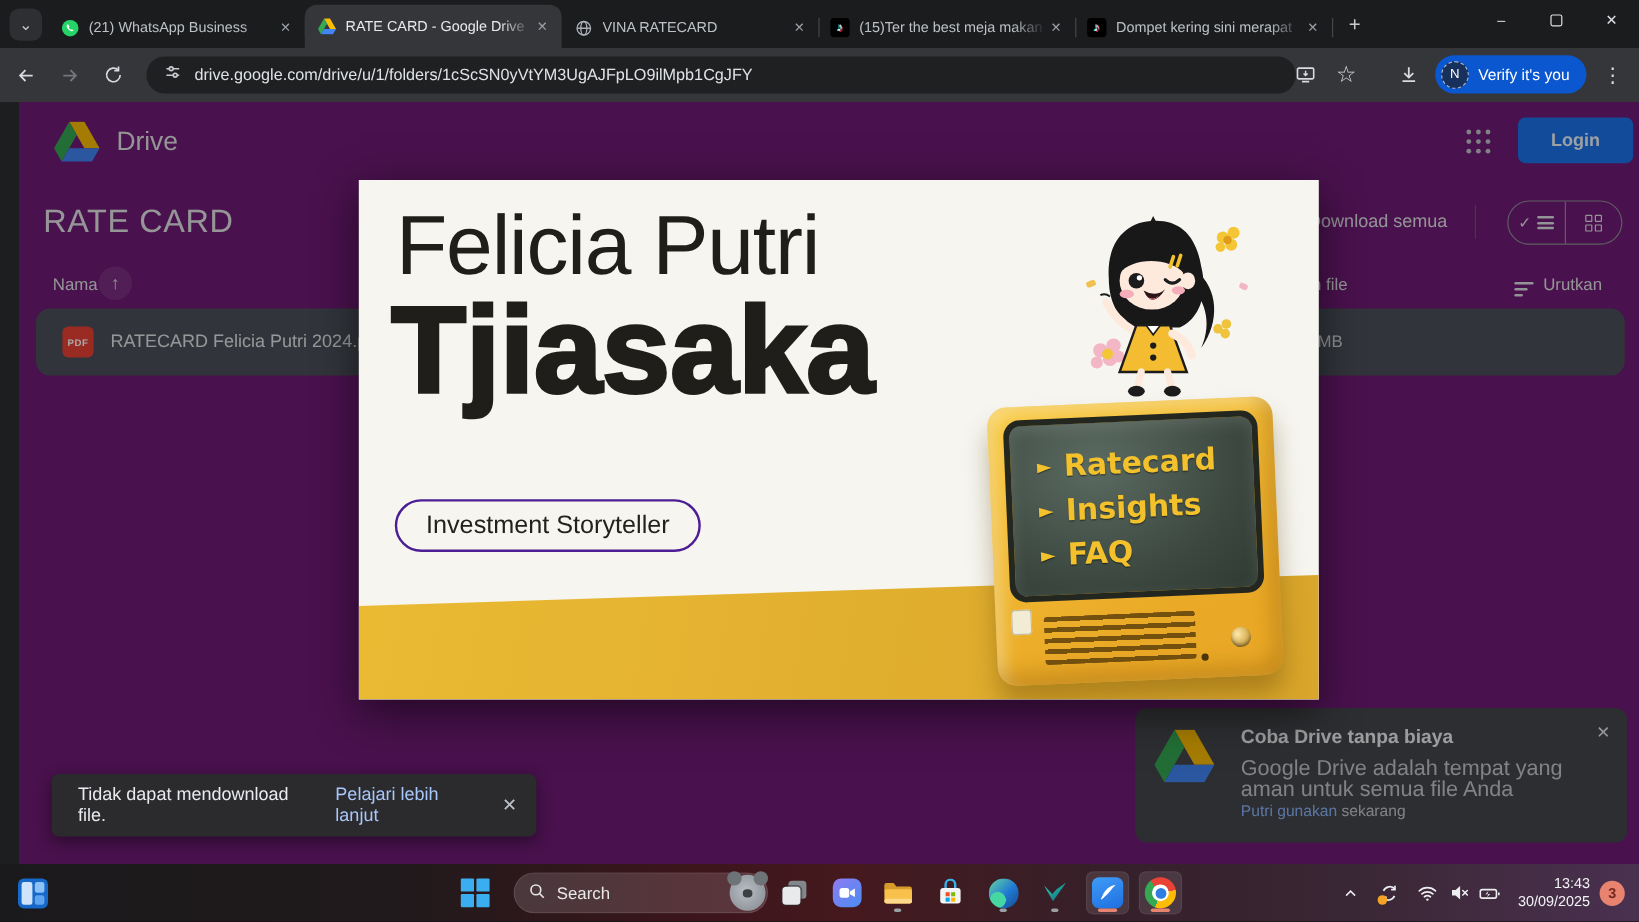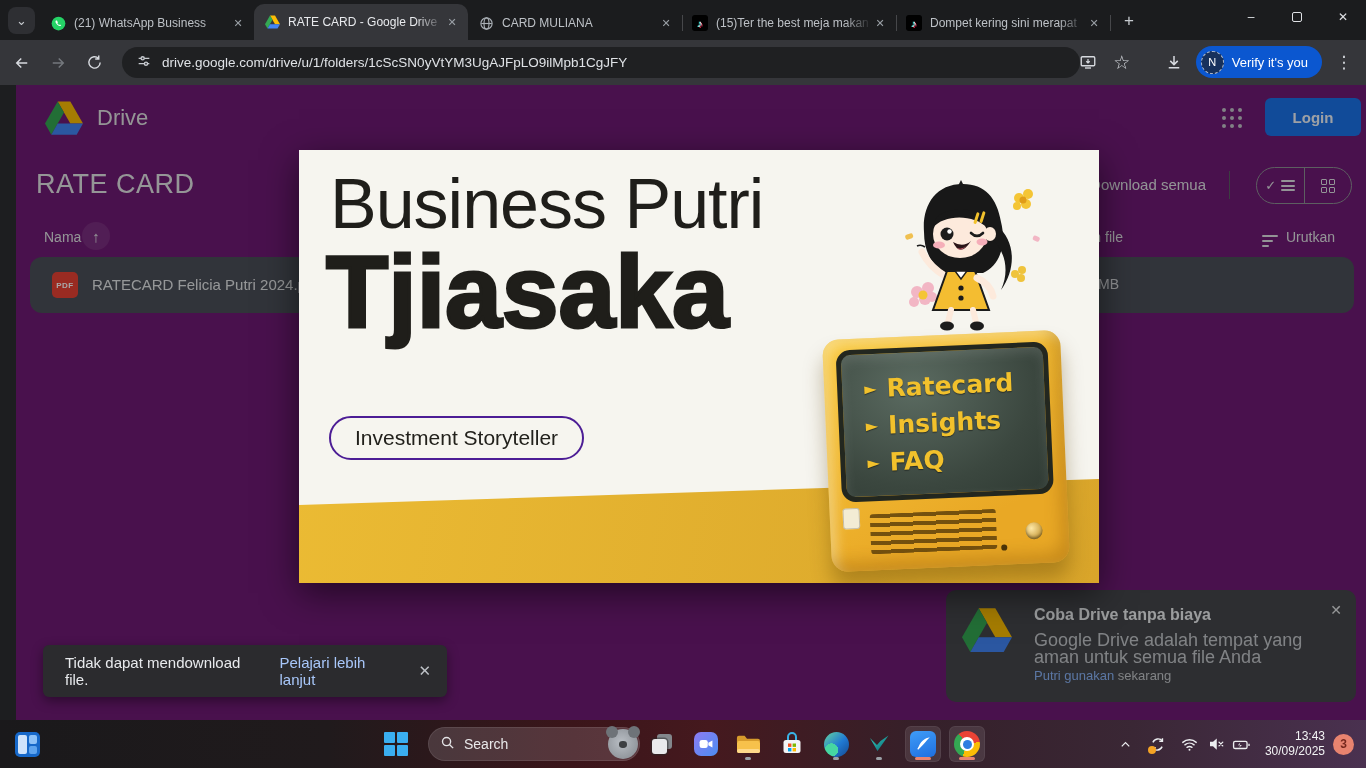--- a/index.html
+++ b/index.html
@@ -159,21 +159,21 @@
         <span class="t-close">✕</span>
       </div>
       <div class="tab">
         <span class="favicon">
           <svg width="15" height="15" viewBox="0 0 24 24" fill="none" stroke="#aab0b6" stroke-width="1.8">
               <circle cx="12" cy="12" r="9"></circle>
               <ellipse cx="12" cy="12" rx="4" ry="9"></ellipse>
               <path d="M3.5 12 h17"></path>
             </svg>
         </span>
-        <span class="t-title">CARD MULIANA</span>
+        <span class="t-title">VINA RATECARD</span>
         <span class="t-close">✕</span>
       </div>
       <div class="tab">
         <span class="favicon" style="background:#010101;border-radius:3px;color:#fff;font-size:10px;text-shadow:-1px 0 #25f4ee,1px 1px #fe2c55;">♪</span>
         <span class="t-title">(15)Ter the best meja makan</span>
         <span class="t-close">✕</span>
       </div>
       <div class="tab">
         <span class="favicon" style="background:#010101;border-radius:3px;color:#fff;font-size:10px;text-shadow:-1px 0 #25f4ee,1px 1px #fe2c55;">♪</span>
         <span class="t-title">Dompet kering sini merapat</span>
@@ -306,21 +306,21 @@
       <div class="promo-title">Coba Drive tanpa biaya</div>
       <div class="promo-body">Google Drive adalah tempat yang aman untuk semua file Anda</div>
       <div class="promo-link"><span class="lnk">Putri gunakan</span><span> sekarang</span></div>
       <div class="promo-close">✕</div>
     </div>
 
     <div class="scrim"></div>
 
     <div class="preview-card">
       <div class="pv-table"></div>
-      <div class="pv-name1">Business Putri</div>
+      <div class="pv-name1">Felicia Putri</div>
       <div class="pv-name2">Tjiasaka</div>
       <div class="pv-badge">Investment Storyteller</div>
 
       <svg class="pv-girl" viewBox="0 0 156 166">
 
         <g fill="#f2b6c4">
           <circle cx="30" cy="116" r="6"></circle>
             <circle cx="41" cy="112" r="6"></circle>
             <circle cx="38" cy="123" r="6"></circle>
             <circle cx="27" cy="126" r="5"></circle>

